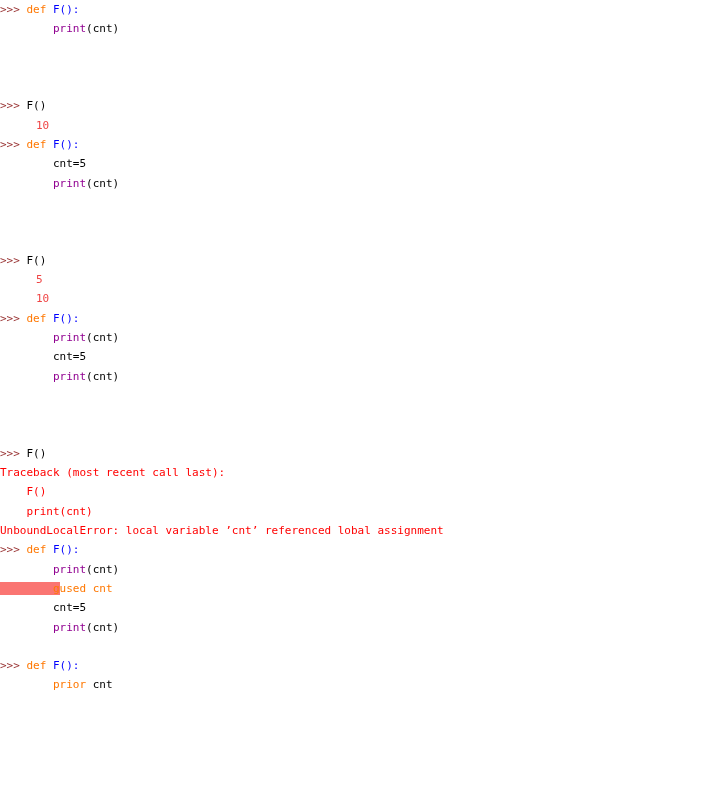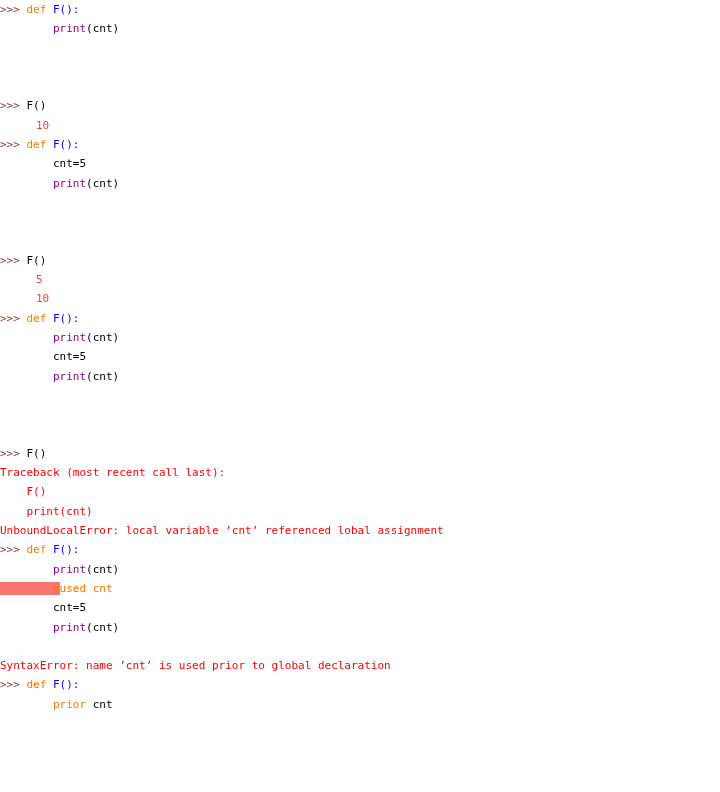--- a/index.html
+++ b/index.html
@@ -103,21 +103,20 @@
   <div class="line"><span class="plain">        </span><span class="builtin">print</span><span class="plain">(cnt)</span></div>
 
   <div class="line"><span class="selblank">        </span><span class="sel">g</span><span class="kw">used cnt</span></div>
 
   <div class="line"><span class="plain">        </span><span class="plain">cnt=5</span></div>
 
   <div class="line"><span class="plain">        </span><span class="builtin">print</span><span class="plain">(cnt)</span></div>
 
   <div class="line blank">&nbsp;</div>
 
-  <div class="line"><span class="err">SyntaxError: name ’cnt’ is used prior to global declaration</span></div>
 
   <div class="line"><span class="prompt">&gt;&gt;&gt; </span><span class="kw">def</span><span class="plain"> </span><span class="def">F():</span></div>
 
   <div class="line"><span class="plain">        </span><span class="kw">prior</span><span class="plain"> </span><span class="plain">cnt</span></div>
 
   <div class="line"></div>
 
 </div>
 
 </body></html>

